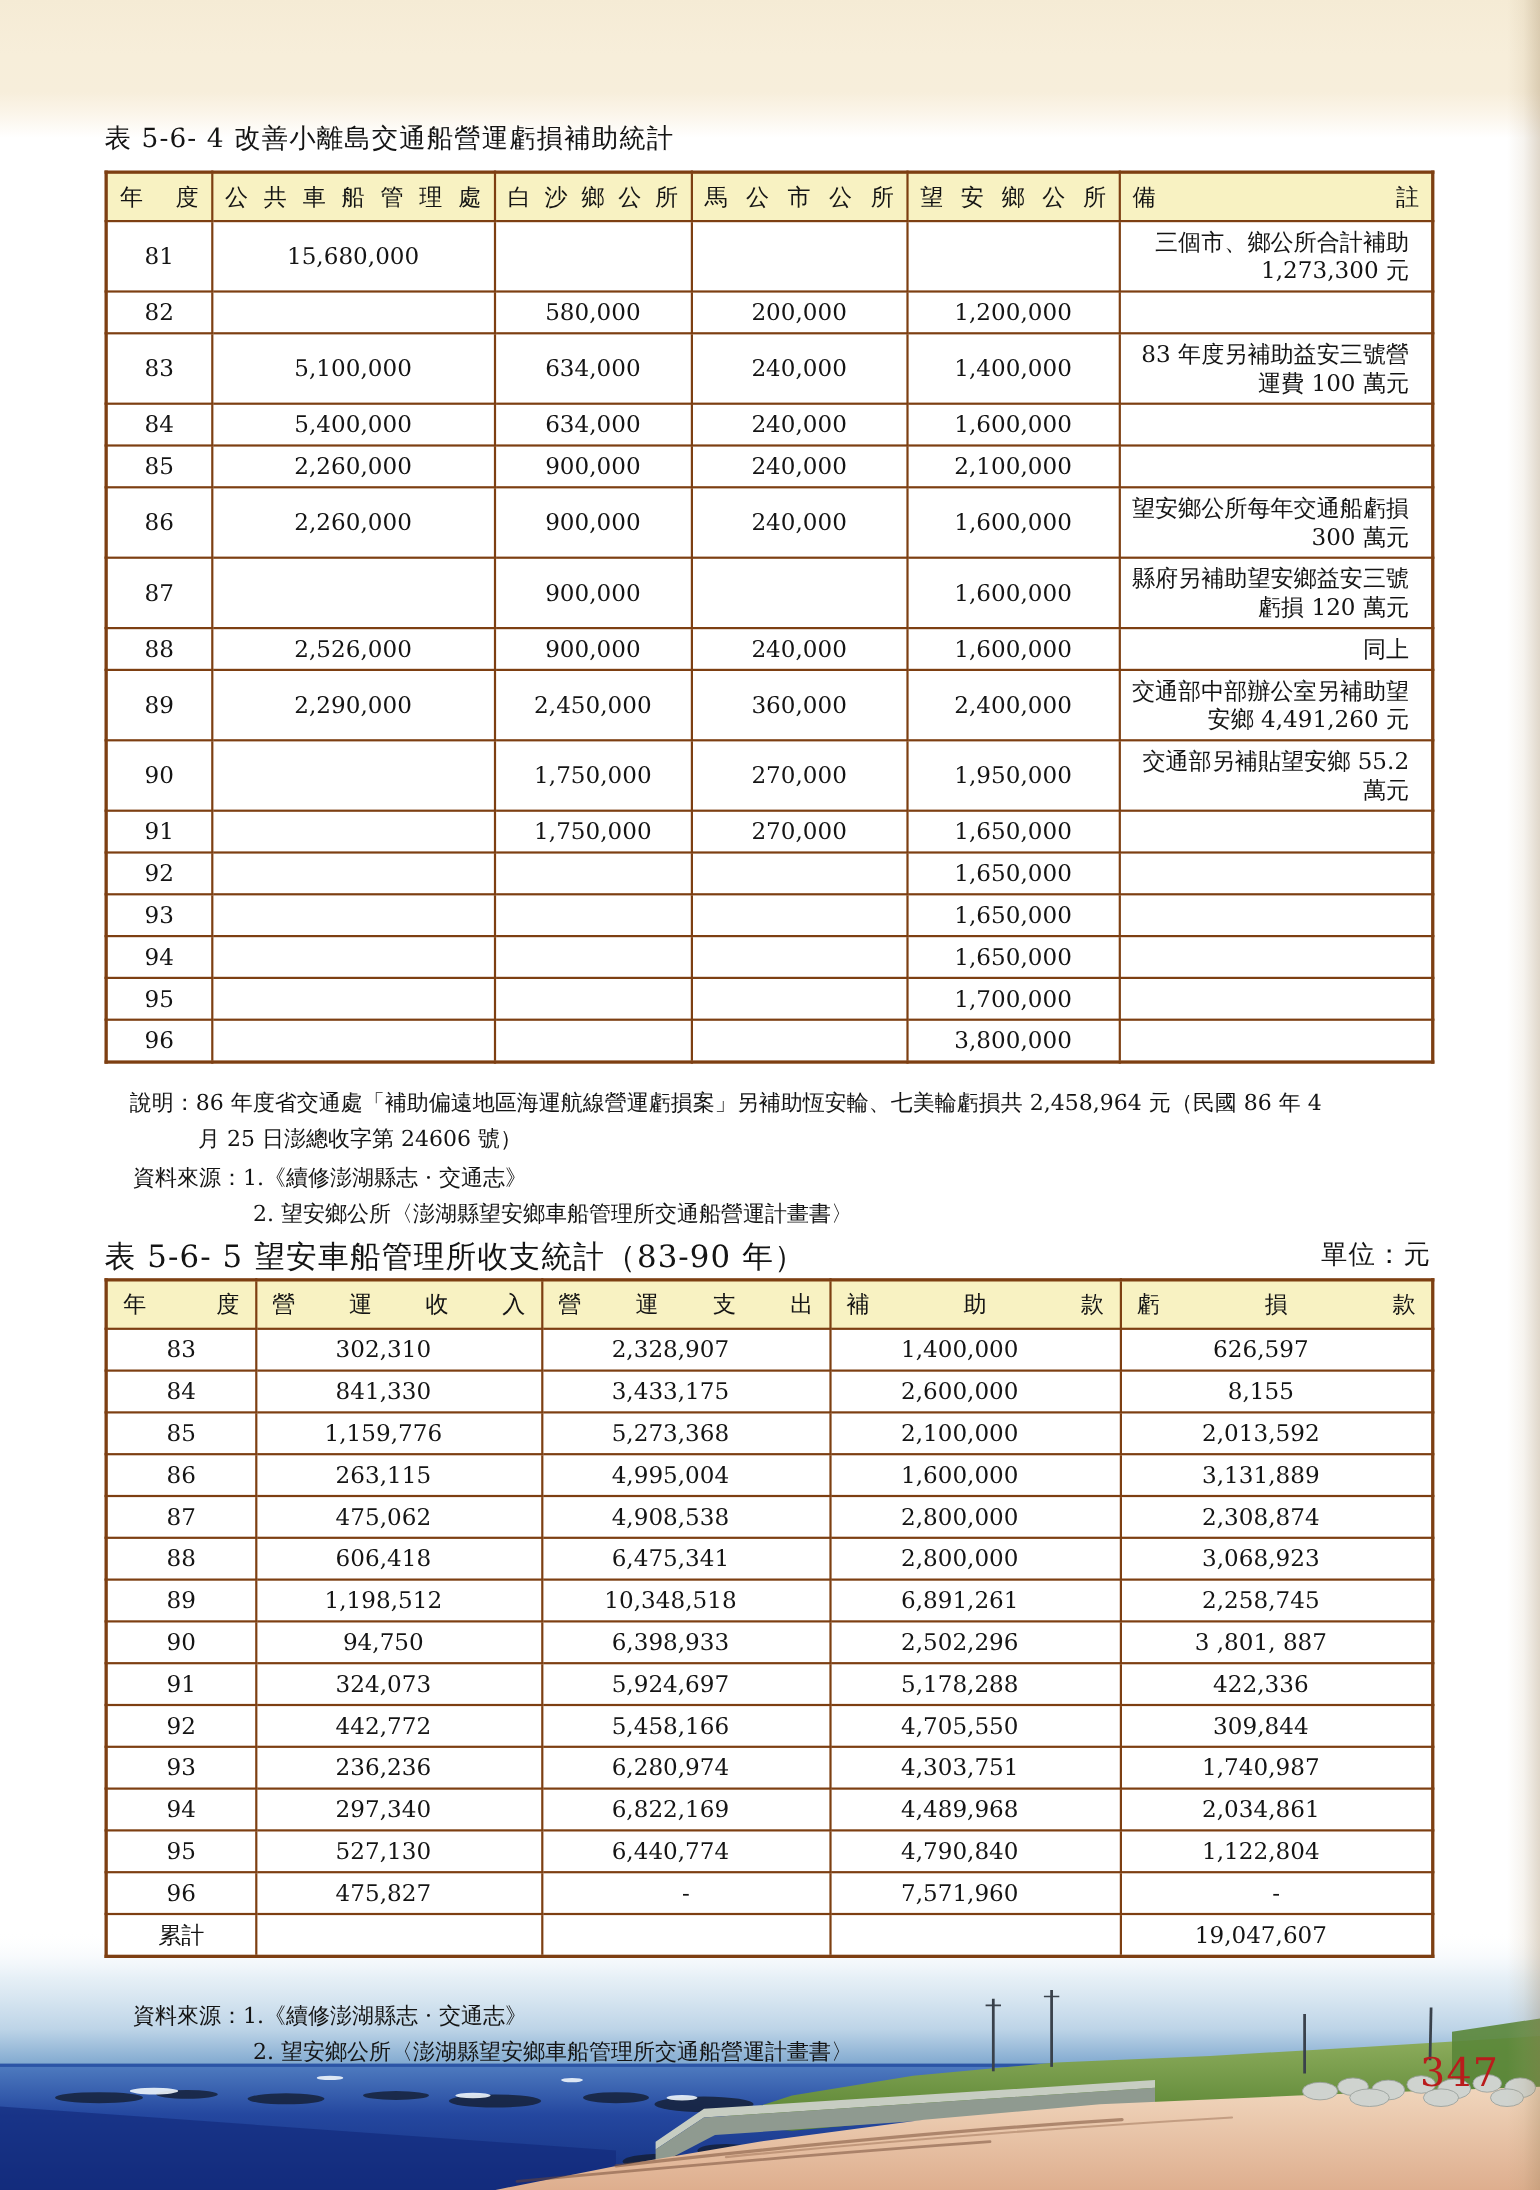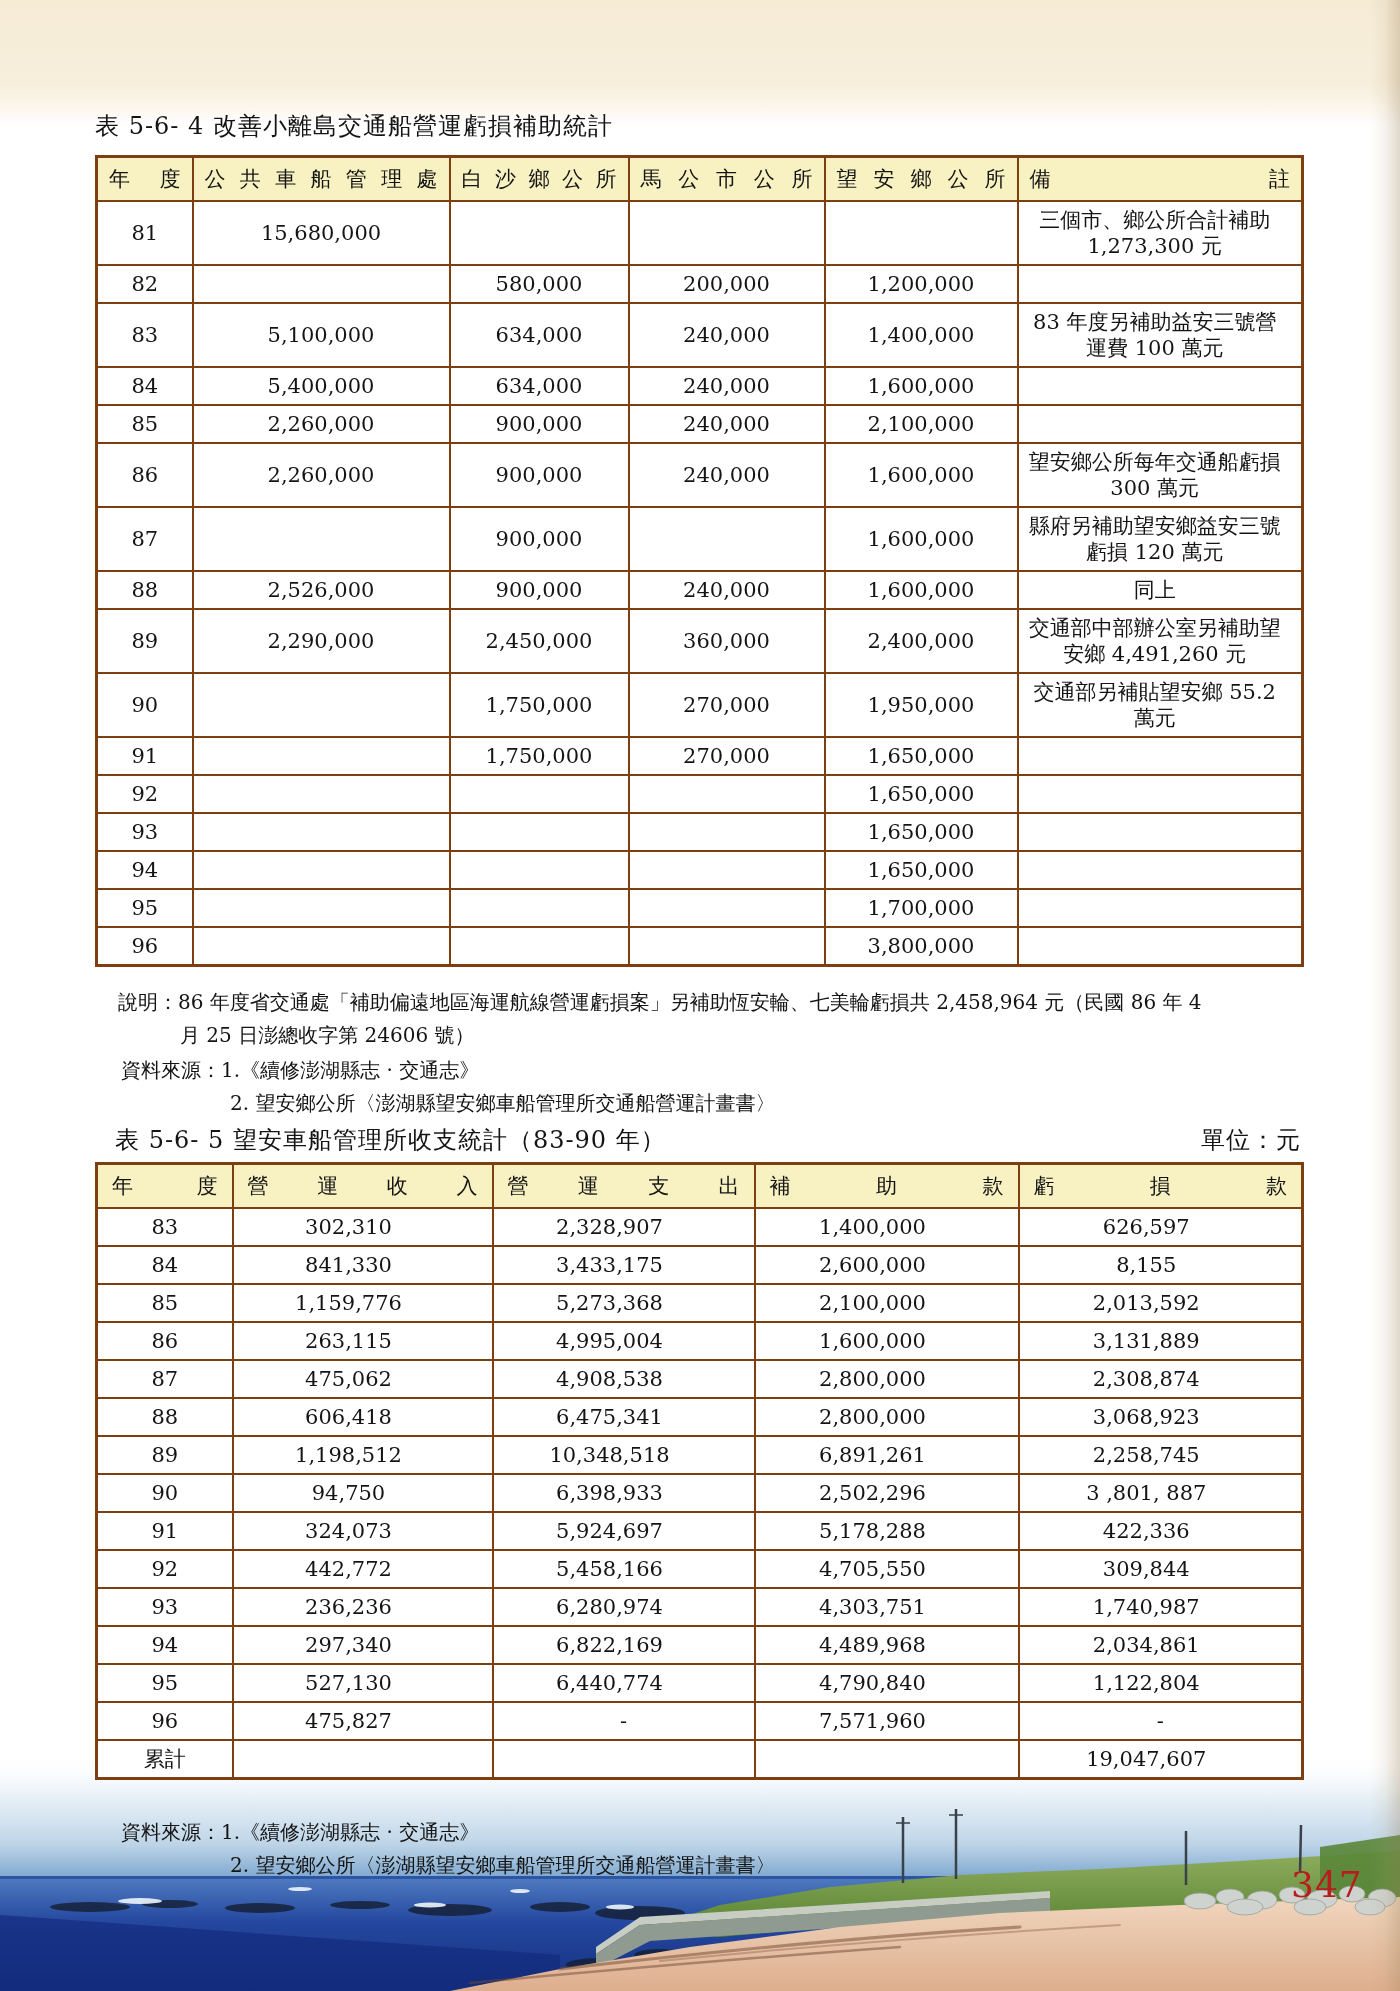--- a/index.html
+++ b/index.html
@@ -17,33 +17,33 @@
     position:absolute; top:0; right:0; width:30px; height:100%; z-index:40; pointer-events:none;
     background:linear-gradient(90deg, rgba(183,159,120,0) 0%, rgba(183,159,120,0.12) 50%, rgba(158,132,92,0.32) 100%);
   }
   .photo { position:absolute; left:0; top:1755px; width:1400px; height:236px; z-index:1; }
   .content { position:absolute; inset:0; z-index:10; }
 
   .t-title { position:absolute; font-size:24px; font-weight:normal; letter-spacing:1px; white-space:nowrap; }
   #title1 { left:95px; top:110px; }
   .title2-bar { position:absolute; left:95px; top:1124px; width:1206px; display:flex; justify-content:space-between; }
   .title2-bar .t-unit { font-size:24px; letter-spacing:1px; }
-  .title2-bar .t-ttl { font-size:24px; letter-spacing:1px;margin-left:20px; }
+  .title2-bar .t-ttl { font-size:28px; letter-spacing:1px; }
 
   table.dtable { position:absolute; left:95px; border-collapse:collapse; table-layout:fixed; width:1206px; background:transparent; }
   table.t1 { top:155px; } table.t2 { top:1162px; }
   .dtable th, .dtable td { border:2px solid #7d3f12; }
   .dtable { border:3px solid #7d3f12; }
   .dtable th {
     background:#f8f2c2; font-weight:normal; font-size:21px; line-height:26px;
     padding:8px 11px; text-align:justify; text-align-last:justify; white-space:nowrap;
   }
   .dtable td { background:#ffffff; font-size:21px; line-height:26px; padding:5px 6px; vertical-align:middle; }
   .t1 td.ctr { text-align:center; }
-  .t1 td.note { text-align:center; padding:5px 20px 5px 10px;margin-left:44px; }
+  .t1 td.note { text-align:right; padding:5px 20px 5px 10px;margin-left:44px; }
   .t2 td.ctr { text-align:center; }
   .t2 td.rnum { text-align:center; padding-right:34px; }
   .t2 td { height:38px; }
   .t2 th { padding:8px 14px; }
 
   .noteblock { position:absolute; font-size:20px; line-height:33px; display:flex; white-space:nowrap; }
   .noteblock .nb-label { flex:none; }
   .noteblock .nb-line2 { text-indent:2px; }
   #remark-block { left:118px; top:986px; }
   #source-block-1 { left:121px; top:1054px; }

